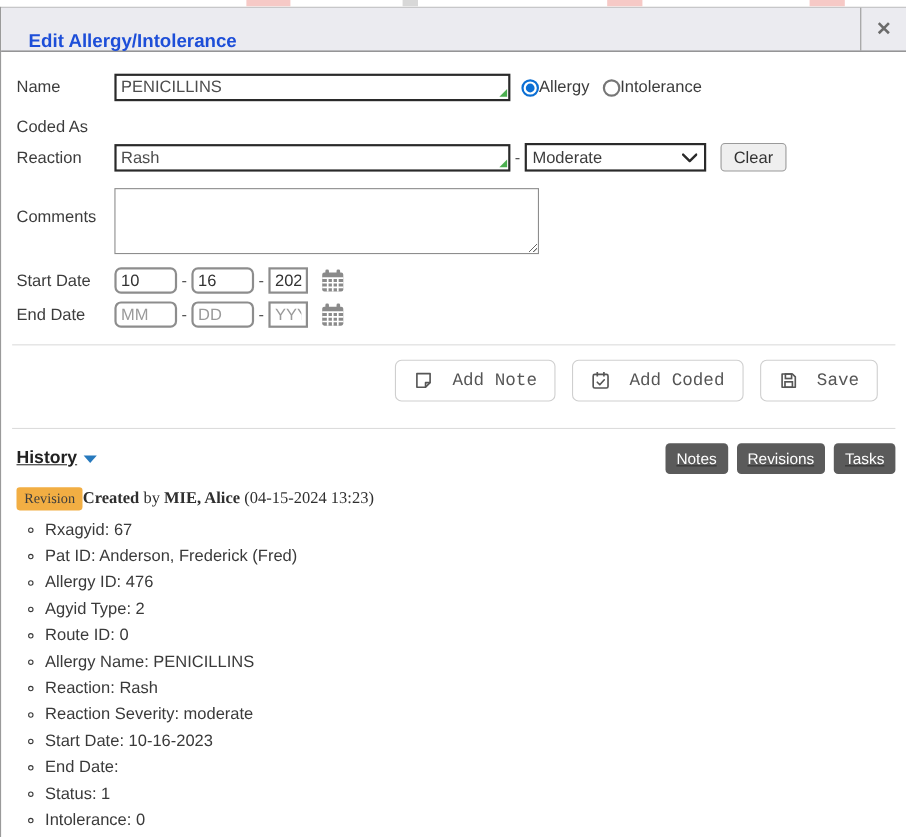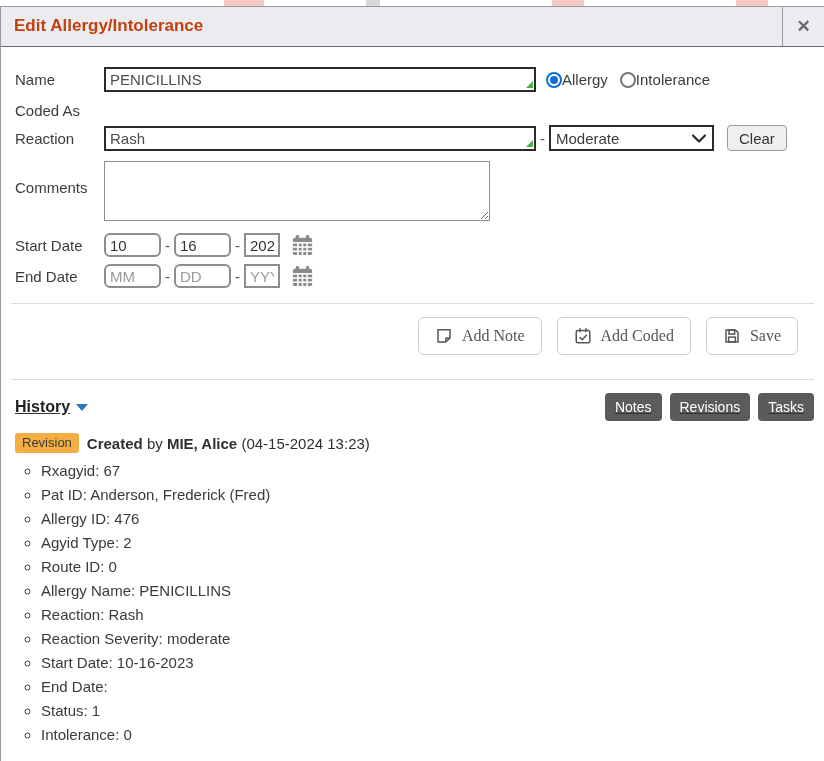--- a/index.html
+++ b/index.html
@@ -22,39 +22,39 @@
     min-height: 755px;
   }
   
   .titlebar {
     display: flex; align-items: stretch;
     background: #ebebf0;
     border-bottom: 1px solid #6e6e6e;
     height: 40px;
   }
   .titlebar h1 {
-    flex: 1; margin: 0; padding: 9px 0 8px 13px;
-    font-size: 17px; font-weight: bold; color: #c2410c;
+    flex: 1; margin: 12px; padding: 9px 0 8px 13px;
+    font-size: 17px; font-weight: bold; color: #1d4ed8;
   }
   .close-btn {
     width: 42px; display: flex; align-items: center; justify-content: center;
     border-left: 1px solid #9a9a9a; cursor: pointer;
     color: #6b6b6b; font-size: 17px; font-weight: bold;
   }
 
   .body-pad { padding: 20px 0 0 14px; }
 
-  .form-row { display: flex; align-items: center; margin-bottom: 10px; }
+  .form-row { display: flex; align-items: center; margin-bottom: 15px; }
   .form-label { width: 89px; flex: 0 0 89px; color: #3c3c3c; }
   .form-row.top-align { align-items: flex-start; }
   .form-row.top-align .form-label { padding-top: 18px; }
 
   .input-wrap { position: relative; display: inline-block; }
   .text-input {
-    width: 432px; height: 25px;
+    width: 360px; height: 25px;
     border: 2px solid #2a2a2a; border-radius: 0;
     font-family: "Liberation Sans", sans-serif;
     font-size: 15px; color: #4d4d4d; padding: 1px 4px;
     background: #fff; outline: none;
   }
   .corner-flag {
     position: absolute; right: 3px; bottom: 4px; width: 0; height: 0;
     border-left: 7px solid transparent; border-bottom: 7px solid #4caf50;
     pointer-events: none;
   }
@@ -103,38 +103,38 @@
   .date-input::placeholder { color: #9a9a9a; }
   .date-mm, .date-dd { width: 57px; border-radius: 6px; }
   .date-yy { width: 36px; }
   .cal-icon { margin-left: 11px; cursor: pointer; display: inline-flex; }
 
   .divider { border: none; border-top: 1px solid #dcdcdc; margin: 15px 10px 0 10px; }
 
   
   .actions { display: flex; justify-content: flex-end; gap: 15px; padding: 13px 26px 24px 0; }
   .action-btn {
-    display: inline-flex; align-items: center; gap: 9px;
+    display: inline-flex; align-items: center; gap: 17px;
     background: #fff; border: 1px solid #cfcfcf; border-radius: 6px;
-    padding: 9px 16px; font-family: Liberation Serif, serif;
+    padding: 9px 16px; font-family: Liberation Mono, monospace;
     font-size: 16px; color: #565656; cursor: pointer;
   }
 
   
   .history-head { display: flex; align-items: flex-start; padding: 13px 10px 0 14px; text-decoration: underline; }
   .history-title { font-size: 16px; font-weight: bold; color: #222; display: flex; align-items: center; gap: 6px; cursor: pointer; padding-top: 5px; }
   .caret-down { width: 0; height: 0; border-left: 6px solid transparent; border-right: 6px solid transparent; border-top: 7px solid #2779bd; }
   .history-btns { margin-left: auto; display: flex; gap: 8px; }
   .hist-btn {
     background: #5b5b5b; color: #fff; border: none; border-radius: 4px;
     padding: 6px 10px; font-family: "Liberation Sans", sans-serif; font-size: 14px;
     cursor: pointer;
   }
 
-  .rev-line { padding: 12px 0 0 14px; display: flex; align-items: center; gap: 8px; }
+  .rev-line { padding: 12px 0 0 14px; display: flex; align-items: center; gap: 0; font-family: Liberation Serif, serif; }
   .rev-badge {
     background: #f2ae43; color: #3d3d3d; border-radius: 3px;
     padding: 2px 7px 3px 7px; font-size: 13px;
   }
   .rev-text { color: #2f2f2f; }
   .rev-text b { color: #2f2f2f; }
 
   ul.detail-list { list-style: circle; margin: 9px 0 0 0; }
   ul.detail-list li { margin-bottom: 7px; color: #3a3a3a; line-height: 17px; }
 

